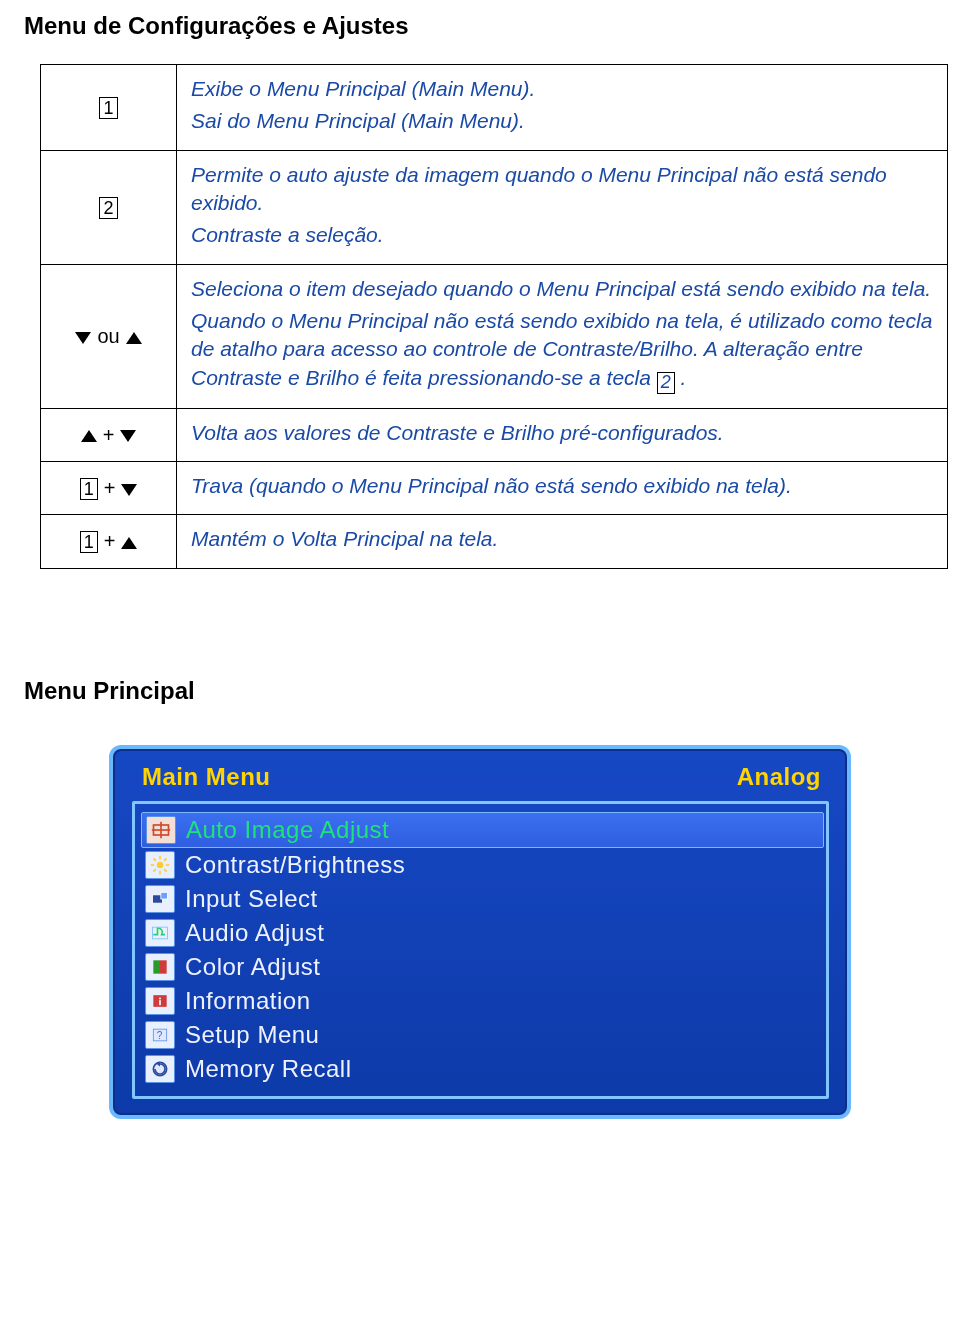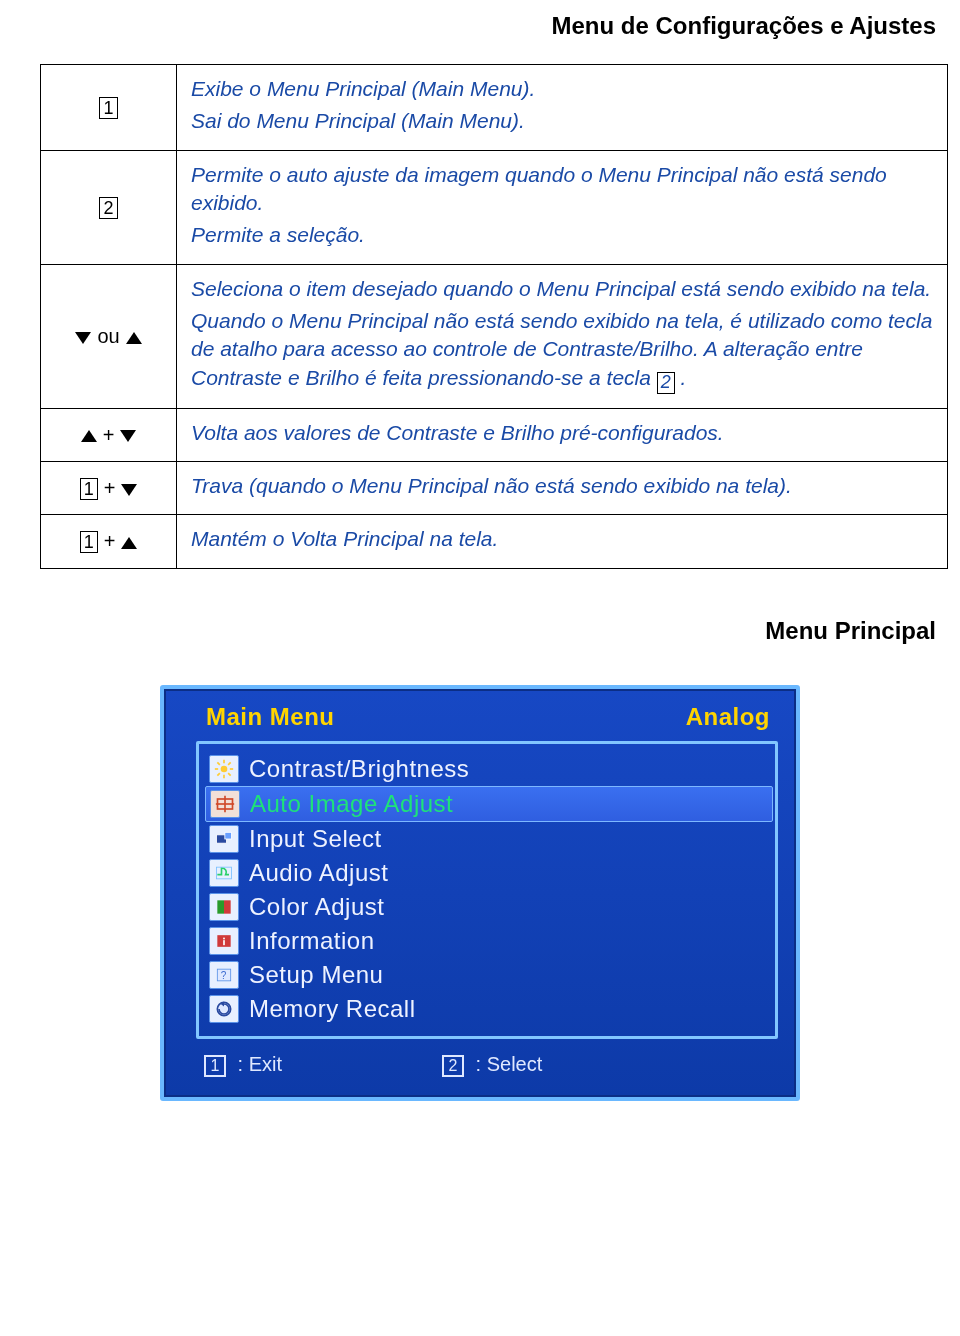--- a/index.html
+++ b/index.html
@@ -11,21 +11,20 @@
     width: 960px;
     color: #000;
   }
   .page {
     padding: 12px 24px 40px 24px;
   }
   h2.section {
     font-size: 24px;
     font-weight: bold;
     margin: 0 0 24px 0;
-    text-align: right;
   }
   
   .keytable {
     margin-left: 16px;
     border: 1.5px solid #000;
     border-collapse: collapse;
     width: 908px;
     font-size: 21px;
     line-height: 1.35;
   }
@@ -65,29 +64,29 @@
     border-right: 8px solid transparent;
     border-bottom: 12px solid #000;
   }
   .plus { display:inline-block; padding:0 6px; font-size:20px; }
   .ou { display:inline-block; padding:0 6px; font-size:20px; }
   .desc p { margin: 0 0 4px 0; }
   .desc, .desc p { color:#1a4aa6;font-style:italic; }
   .keytext-inline { display:inline-block; vertical-align:-3px; }
 
   
-  .osd-wrap { margin-top: 48px; }
+  .osd-wrap { margin-top: 108px; }
   .osd {
     margin: 40px auto 0 auto;
-    width: 640px;
+    width: 742px;
     background: linear-gradient(#1748c4, #0d3aa8);
     border: 4px solid #6ab8ff;
-    border-radius: 3px;
+    border-radius: 12px;
     box-shadow: inset 0 0 0 2px #0b2e86;
-    padding: 14px 18px 16px 32px;
+    padding: 14px 18px 16px 19px;
     font-family: Arial, Helvetica, sans-serif;
   }
   .osd-header {
     display: flex;
     justify-content: space-between;
     padding: 0 8px 10px 10px;
     color: #ffd400;
     font-size: 24px;
     font-weight: bold;
     letter-spacing: 0.5px;
@@ -159,21 +158,21 @@
           <td class="keycell"><span class="kbox">1</span></td>
           <td class="desc">
             <p>Exibe o Menu Principal (Main Menu).</p>
             <p>Sai do Menu Principal (Main Menu).</p>
           </td>
         </tr>
         <tr>
           <td class="keycell"><span class="kbox">2</span></td>
           <td class="desc">
             <p>Permite o auto ajuste da imagem quando o Menu Principal não está sendo exibido.</p>
-            <p>Permite a seleção.</p>
+            <p>Contraste a seleção.</p>
           </td>
         </tr>
         <tr>
           <td class="keycell"><span class="arrow-down"></span><span class="ou">ou</span><span class="arrow-up"></span></td>
           <td class="desc">
             <p>Seleciona o item desejado quando o Menu Principal está sendo exibido na tela.</p>
             <p>Quando o Menu Principal não está sendo exibido na tela, é utilizado como tecla de atalho para acesso ao controle de Contraste/Brilho. A alteração entre Contraste e Brilho é feita pressionando-se a tecla <span class="kbox keytext-inline">2</span><span> .</span></p>
           </td>
         </tr>
         <tr>
@@ -200,48 +199,48 @@
   <div class="osd-wrap">
     <h2 class="section">Menu Principal</h2>
 
     <div class="osd">
       <div class="osd-header">
         <span>Main Menu</span>
         <span>Analog</span>
       </div>
       <div class="osd-frame">
         <div class="osd-list" id="osd-list">
+            <div class="osd-item selected">
+              <span class="osd-icon">
+                <svg viewBox="0 0 24 24">
+                  <rect x="3" y="6" width="18" height="12" fill="none" stroke="#d04a2a" stroke-width="2"></rect>
+                  <line x1="12" y1="2" x2="12" y2="22" stroke="#d04a2a" stroke-width="2"></line>
+                  <line x1="1" y1="12" x2="23" y2="12" stroke="#d04a2a" stroke-width="2"></line>
+                </svg>
+              </span>
+              <span>Auto Image Adjust</span>
+            </div>
             <div class="osd-item">
               <span class="osd-icon">
                 <svg viewBox="0 0 24 24">
                   <circle cx="12" cy="12" r="4" fill="#ffcc33"></circle>
                   <g stroke="#ffcc33" stroke-width="2">
                     <line x1="12" y1="1" x2="12" y2="5"></line>
                     <line x1="12" y1="19" x2="12" y2="23"></line>
                     <line x1="1" y1="12" x2="5" y2="12"></line>
                     <line x1="19" y1="12" x2="23" y2="12"></line>
                     <line x1="4" y1="4" x2="7" y2="7"></line>
                     <line x1="17" y1="17" x2="20" y2="20"></line>
                     <line x1="4" y1="20" x2="7" y2="17"></line>
                     <line x1="17" y1="7" x2="20" y2="4"></line>
                   </g>
                 </svg>
               </span>
               <span>Contrast/Brightness</span>
             </div>
-            <div class="osd-item selected">
-              <span class="osd-icon">
-                <svg viewBox="0 0 24 24">
-                  <rect x="3" y="6" width="18" height="12" fill="none" stroke="#d04a2a" stroke-width="2"></rect>
-                  <line x1="12" y1="2" x2="12" y2="22" stroke="#d04a2a" stroke-width="2"></line>
-                  <line x1="1" y1="12" x2="23" y2="12" stroke="#d04a2a" stroke-width="2"></line>
-                </svg>
-              </span>
-              <span>Auto Image Adjust</span>
-            </div>
             <div class="osd-item">
               <span class="osd-icon">
                 <svg viewBox="0 0 24 24">
                   <rect x="3" y="7" width="12" height="10" fill="#2a4aa0" stroke="#fff"></rect>
                   <rect x="13" y="4" width="8" height="8" fill="#6aa0ff" stroke="#fff"></rect>
                 </svg>
               </span>
               <span>Input Select</span>
             </div>
             <div class="osd-item">
@@ -286,26 +285,16 @@
                 <svg viewBox="0 0 24 24">
                   <circle cx="12" cy="12" r="8" fill="#dfe8ff" stroke="#2a4aa0" stroke-width="2"></circle>
                   <path d="M12 6 A6 6 0 1 1 6 12" fill="none" stroke="#2a4aa0" stroke-width="2"></path>
                   <polygon points="12,3 12,9 8,6" fill="#2a4aa0"></polygon>
                 </svg>
               </span>
               <span>Memory Recall</span>
             </div>
           </div>
       </div>
-      <div class="osd-footer">
-        <span>
-          <span class="osd-key">1</span>
-          <span>: Exit</span>
-        </span>
-        <span>
-          <span class="osd-key">2</span>
-          <span>: Select</span>
-        </span>
-      </div>
     </div>
   </div>
 
 </div>
 
 </body></html>

